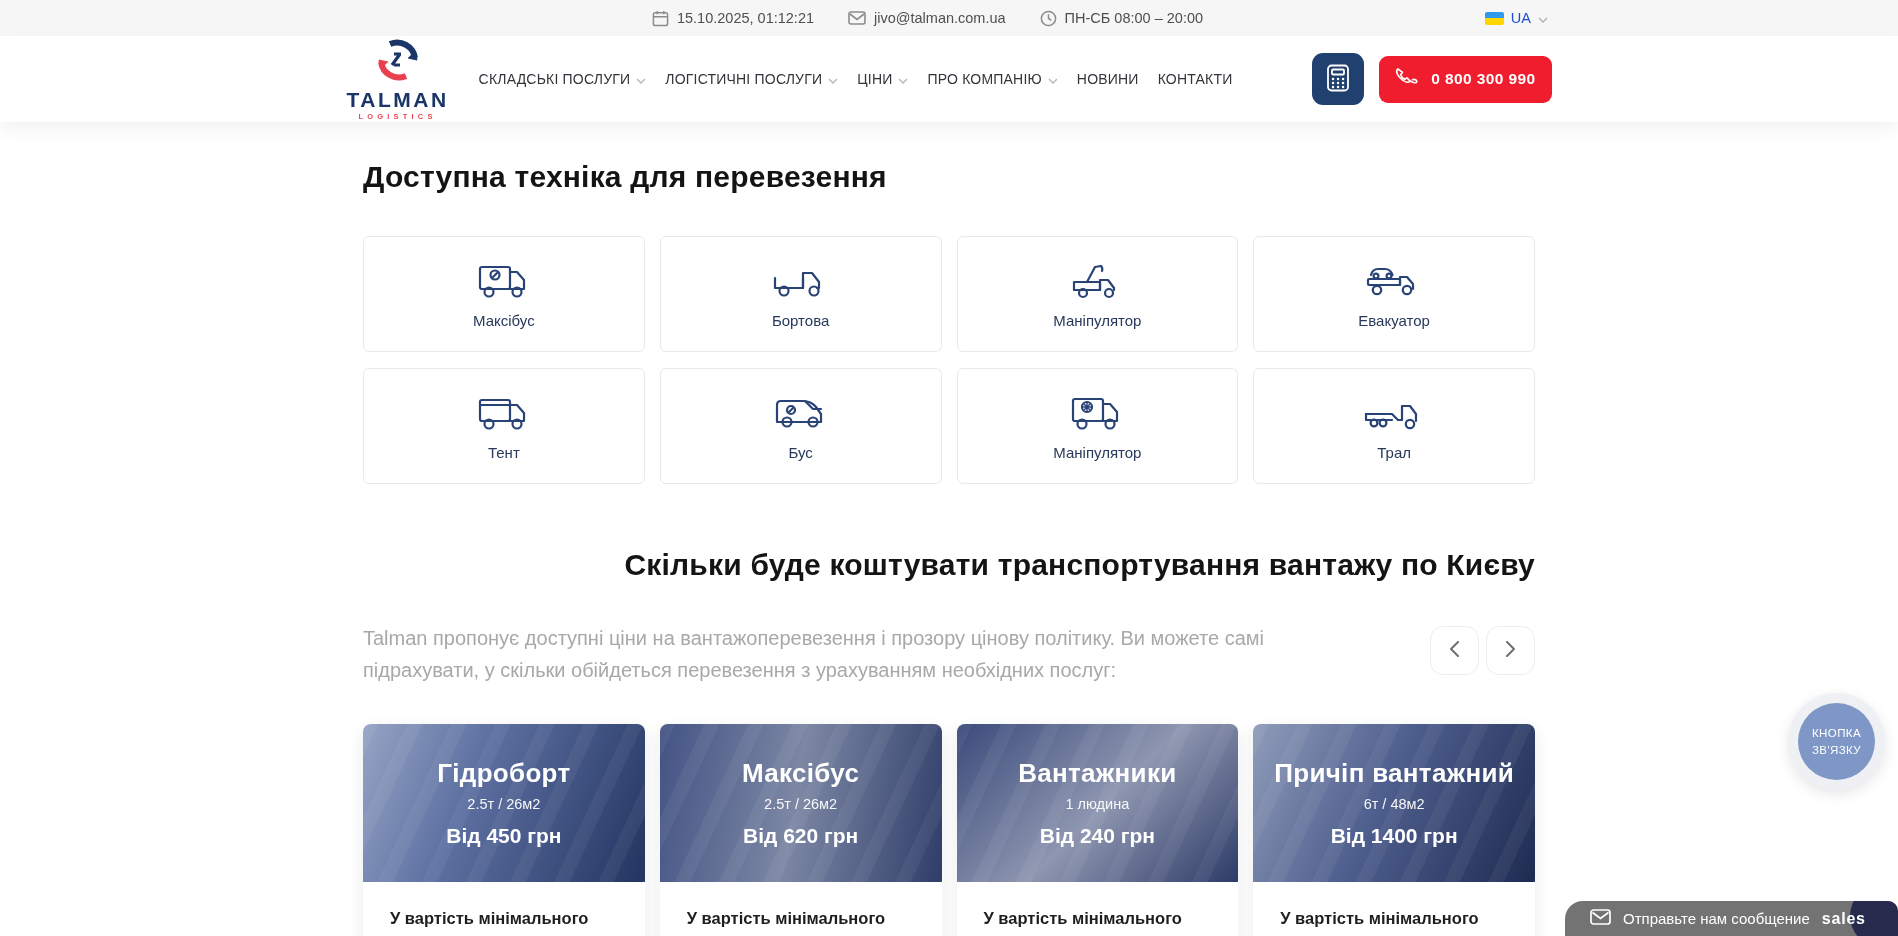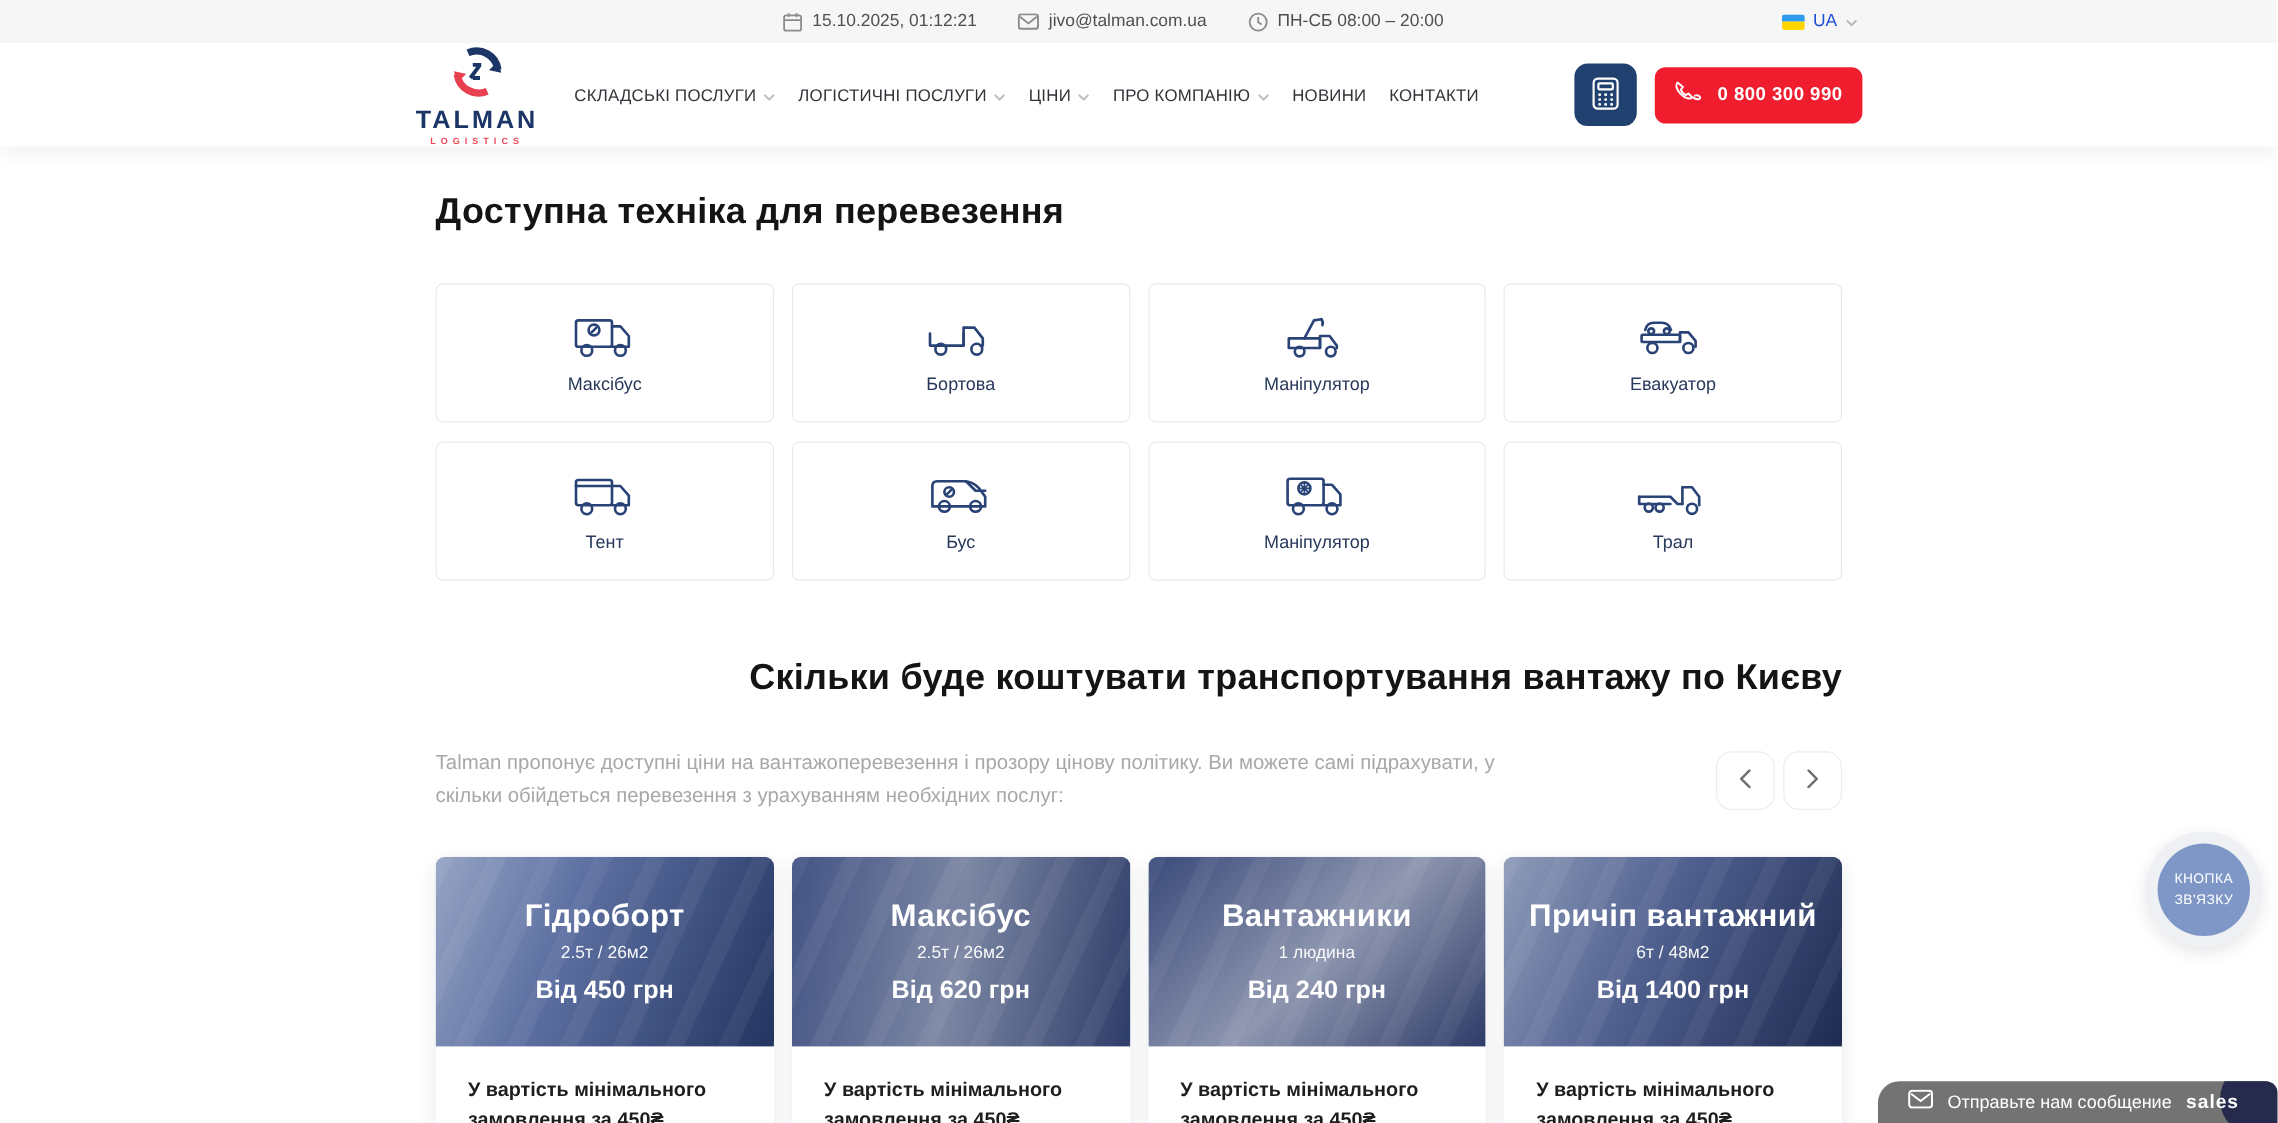--- a/index.html
+++ b/index.html
@@ -33,21 +33,21 @@
   .content { width:1172px; margin:0 auto; }
   .section-title { font-size:30px; font-weight:700; color:#141414; letter-spacing:.2px; }
   .equipment-title { padding-top:38px; }
   .equip-grid { margin-top:42px; display:grid; grid-template-columns:repeat(4,1fr); gap:16px 15px; }
   .equip-card { height:116px; background:#fff; border:1px solid #e7eaf1; border-radius:6px; display:flex; flex-direction:column; align-items:center; justify-content:center; gap:9px; cursor:pointer; }
   .equip-card svg { display:block; }
   .equip-label { font-size:15px; color:#28395c; }
 
   .pricing-title { margin-top:64px;text-align:right; }
   .pricing-row { margin-top:40px; display:flex; align-items:flex-start; }
-  .pricing-desc { max-width:915px; font-size:17px; line-height:1.6; color:#a8a8a8; }
+  .pricing-desc { max-width:915px; font-size:20px; line-height:1.6; color:#a8a8a8; }
   .carousel { margin-left:auto; display:flex; gap:7px; margin-top:4px; }
   .arrow-btn { width:49px; height:49px; background:#fff; border:1px solid #ededed; border-radius:13px; display:flex; align-items:center; justify-content:center; color:#707070; cursor:pointer; }
 
   .cards { margin-top:38px; display:grid; grid-template-columns:repeat(4,1fr); gap:16px 15px; }
   .price-card { border-radius:8px; overflow:hidden; background:#fff; box-shadow:0 5px 16px rgba(20,30,60,.09); cursor:pointer; }
   .card-img { height:158px; display:flex; flex-direction:column; align-items:center; justify-content:center; gap:7px; color:#fff; text-align:center; position:relative; }
   .img-1 { background:linear-gradient(112deg,#96a4c4 0%,#5d70a1 38%,#233460 100%); }
   .img-2 { background:linear-gradient(100deg,#435384 0%,#7c87a4 48%,#2e3d69 100%); }
   .img-3 { background:linear-gradient(135deg,#3a4a7a 0%,#8e96b0 52%,#2d3b67 100%); }
   .img-4 { background:linear-gradient(115deg,#8f9cba 0%,#4f5f8e 45%,#1e2b51 100%); }

